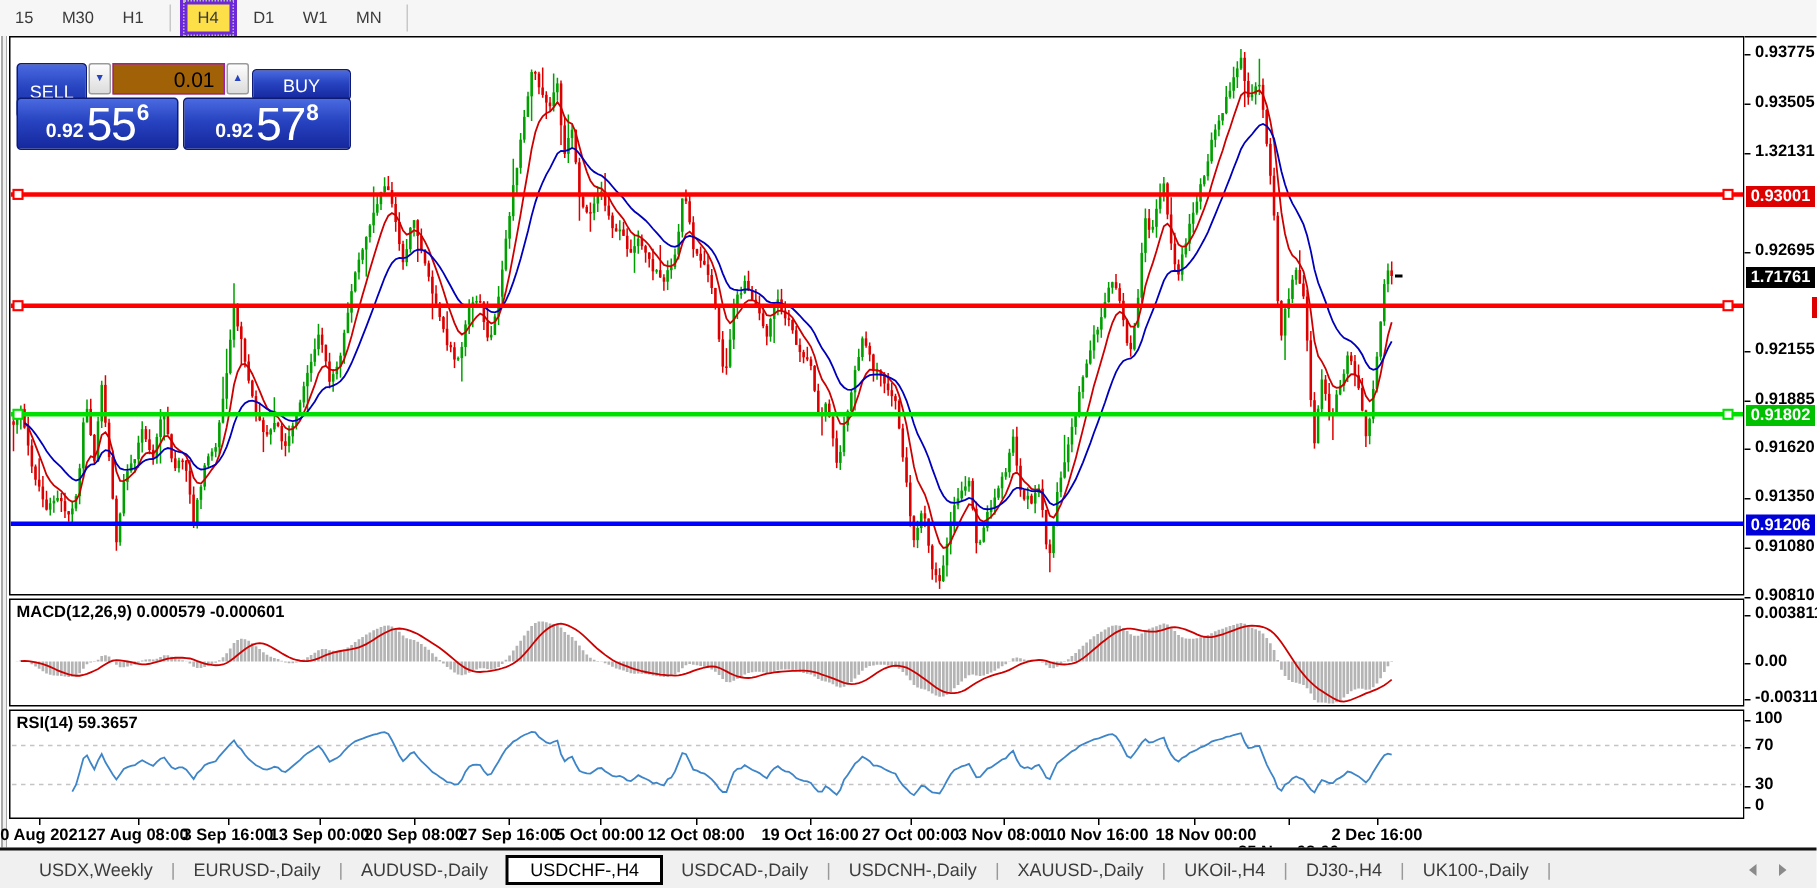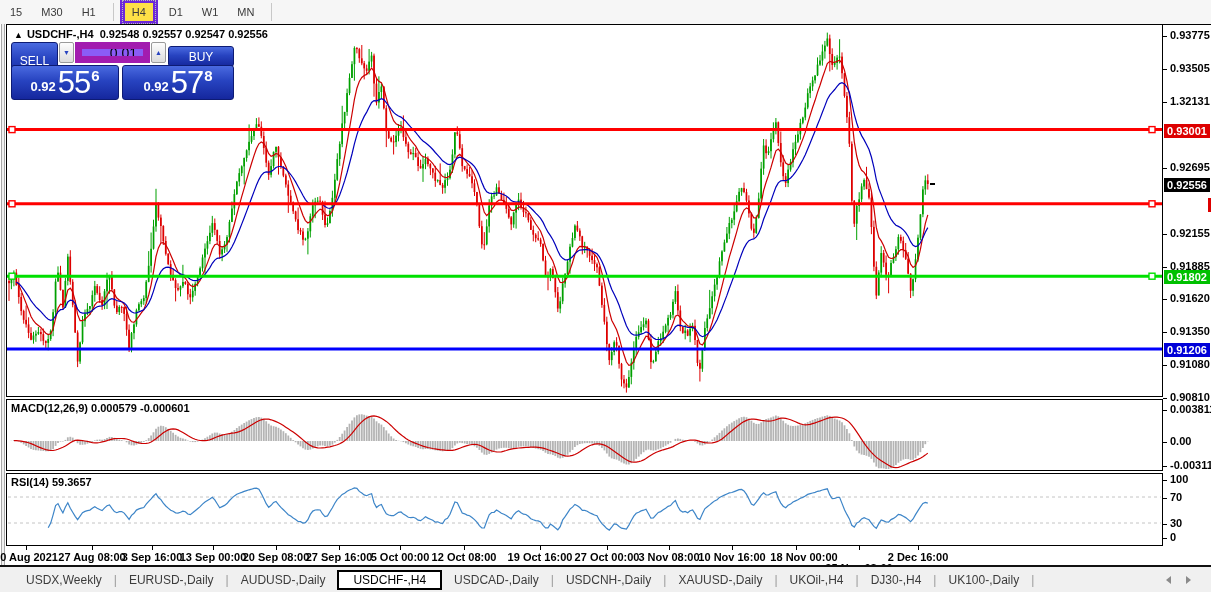--- a/index.html
+++ b/index.html
@@ -51,22 +51,22 @@
   .tab-scroll.right { right:20px; border-top:4px solid transparent; border-bottom:4px solid transparent; border-left:5px solid #8a8a8a; }
 
   
   .trade-panel { position:absolute; left:4px; top:17px; width:223px; height:58px; }
   .blue-btn { position:absolute; border-radius:3px; color:#fff;
     background:linear-gradient(#4a6ae0,#2743c0 45%,#15279d); border:1px solid #0d1b74;
     display:flex; align-items:center; justify-content:center; font-size:12px; }
   .spin-btn { position:absolute; top:0; width:15px; height:21px; border:1px solid #9a9a9a; border-radius:2px;
     background:linear-gradient(#fdfdfd,#dcdcdc); color:#2743c0; font-size:7px;
     display:flex; align-items:center; justify-content:center; }
-  .vol-box { position:absolute; top:0; left:64px; width:75px; height:21px; background:#8b5cf6;
-    border:7px solid #a21caf; font-size:14px; color:#000; text-align:right; padding:1px 6px 0 0; font-family:"Liberation Sans",sans-serif; }
+  .vol-box { position:absolute; top:0; left:64px; width:75px; height:21px; background:#a16207;
+    border:1px solid #a21caf; font-size:14px; color:#000; text-align:right; padding:1px 6px 0 0; font-family:"Liberation Sans",sans-serif; }
   .price-block { position:absolute; top:23px; height:35px; border-radius:3px; color:#fff;
     background:linear-gradient(#4a6ae0,#2743c0 45%,#15279d); border:1px solid #0d1b74;
     display:flex; align-items:flex-end; justify-content:center; padding-bottom:2px; }
   .price-block .small { font-size:13px; font-weight:700; margin:0 2px 3px 0; }
   .price-block .big { font-size:31px; font-weight:400; line-height:28px; letter-spacing:-1px; }
   .price-block .sup { font-size:15px; font-weight:700; margin:0 0 13px 1px; }
 </style>
 </head>
 <body>
 
@@ -845,23 +845,20 @@
       <rect x="1149" y="126.6" width="6" height="6" fill="#fff" stroke="#ff0000" stroke-width="1.4"></rect>
       <line x1="7" y1="203.8" x2="1162" y2="203.8" stroke="#ff0000" stroke-width="3"></line>
       <rect x="9" y="200.8" width="6" height="6" fill="#fff" stroke="#ff0000" stroke-width="1.4"></rect>
       <rect x="1149" y="200.8" width="6" height="6" fill="#fff" stroke="#ff0000" stroke-width="1.4"></rect>
       <line x1="7" y1="276.2" x2="1162" y2="276.2" stroke="#00e000" stroke-width="3"></line>
       <rect x="9" y="273.2" width="6" height="6" fill="#fff" stroke="#00e000" stroke-width="1.4"></rect>
       <rect x="1149" y="273.2" width="6" height="6" fill="#fff" stroke="#00e000" stroke-width="1.4"></rect>
       <line x1="7" y1="349.1" x2="1162" y2="349.1" stroke="#0000ff" stroke-width="3"></line>
       <line x1="930" y1="184.0" x2="935" y2="184.0" stroke="#000" stroke-width="2"></line>
     </svg>
-  <div class="chart-title">
-    <span class="arrow">▲</span><span>USDCHF-,H4</span>&nbsp;&nbsp;<span>0.92548 0.92557 0.92547 0.92556</span>
-  </div>
 
   <div class="trade-panel">
     <div class="blue-btn" style="left:0;top:0;width:47px;height:37px;">SELL</div>
     <div class="spin-btn" style="left:48px;">▼</div>
     <input class="vol-box" readonly="" value="0.01" style="">
     <div class="spin-btn" style="left:140px;">▲</div>
     <div class="blue-btn" style="left:157px;top:4px;width:66px;height:21px;">BUY</div>
     <div class="price-block" style="left:0;width:108px;">
       <span class="small">0.92</span>
         <span class="big">55</span>
@@ -1285,21 +1282,21 @@
     <div class="tickmark" style="top: 307.455px;"></div>
     <div class="ticklabel" style="top: 300.455px;">0.91350</div>
     <div class="tickmark" style="top: 340.462px;"></div>
     <div class="ticklabel" style="top: 333.462px;">0.91080</div>
     <div class="tickmark" style="top: 373.469px;"></div>
     <div class="ticklabel" style="top: 366.469px;">0.90810</div>
     <div class="badge" style="top: 98.621px; background: rgb(221, 0, 0);">0.93001</div>
     <div class="badge" style="top: 172.826px; background: rgb(221, 0, 0); margin-left: 44px;">0.92394</div>
     <div class="badge" style="top: 245.198px; background: rgb(0, 192, 0);">0.91802</div>
     <div class="badge" style="top: 318.059px; background: rgb(0, 0, 216);">0.91206</div>
-    <div class="badge" style="top: 153.022px; background: rgb(0, 0, 0);">0.92556</div>
+    <div class="badge" style="top: 153.022px; background: rgb(0, 0, 0);">1.71761</div>
     <div class="tickmark" style="top: 384.988px;"></div>
     <div class="ticklabel" style="top: 377.988px;">0.003811</div>
     <div class="tickmark" style="top: 417px;"></div>
     <div class="ticklabel" style="top: 410px;">0.00</div>
     <div class="tickmark" style="top: 441px;"></div>
     <div class="ticklabel" style="top: 434px;">-0.003115</div>
     <div class="tickmark" style="top: 455px;"></div>
     <div class="ticklabel" style="top: 448px;">100</div>
     <div class="tickmark" style="top: 473px;"></div>
     <div class="ticklabel" style="top: 466px;">70</div>

